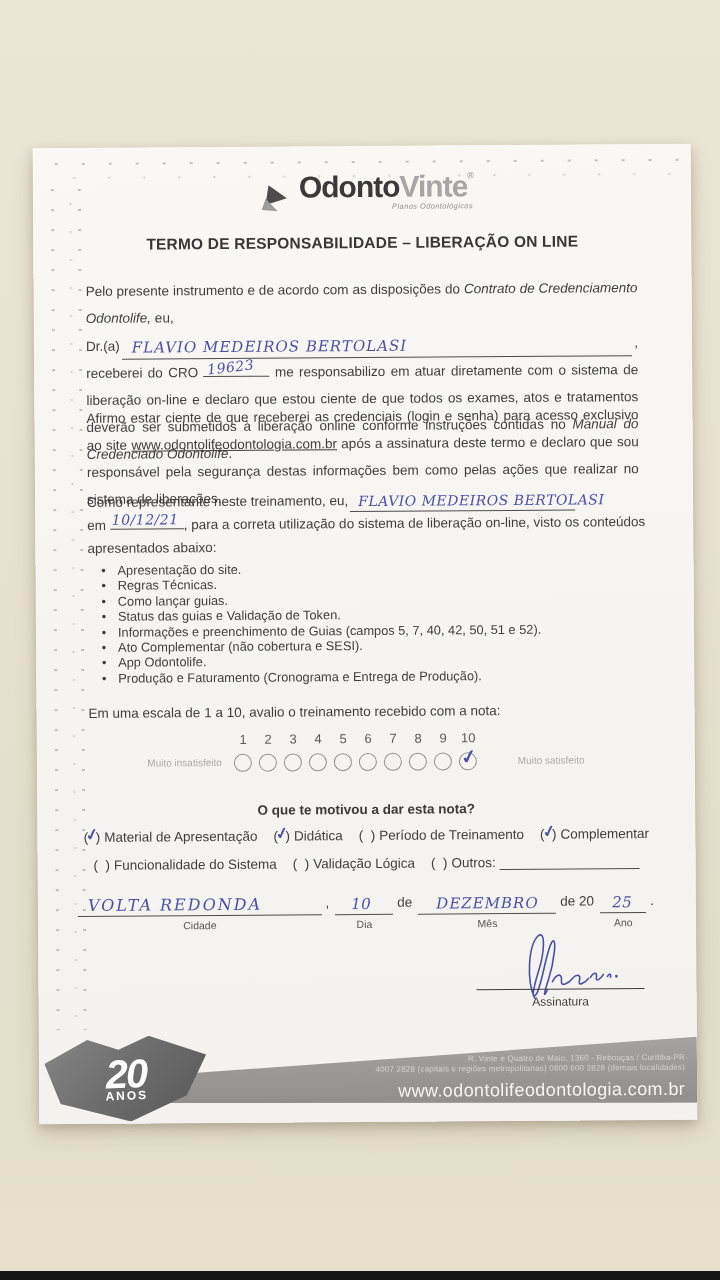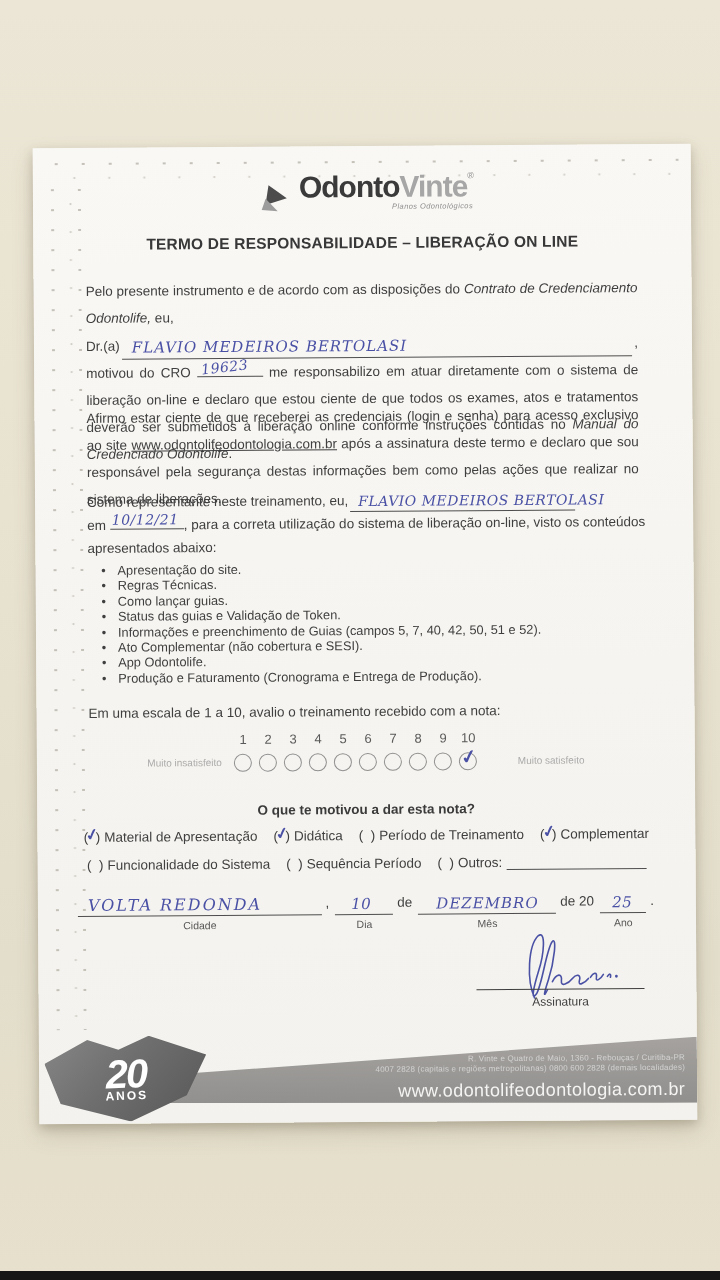--- a/index.html
+++ b/index.html
@@ -137,21 +137,21 @@
   <div class="para p1">
     <div>
       <span>Pelo presente instrumento e de acordo com as disposições do </span><span class="it">Contrato de Credenciamento  Odontolife,</span><span> eu,</span>
     </div>
     <div class="flexline">
       <span>Dr.(a)</span>
       <span class="blank grow"><span class="hand hand-name">FLAVIO MEDEIROS BERTOLASI</span></span>
       <span>,</span>
     </div>
     <div>
-      <span>motivou do CRO</span>
+      <span>receberei do CRO</span>
       <span class="inline-blank cro-blank"><span class="hand hand-sm">19623</span></span><span> me responsabilizo em atuar diretamente com o sistema de liberação on-line e declaro que estou ciente de que todos os exames, atos e tratamentos deverão ser submetidos à liberação online conforme instruções contidas no </span><span class="it">Manual do Credenciado Odontolife</span><span>.</span>
     </div>
   </div>
 
   <div class="para p2">
     <span>Afirmo estar ciente de que receberei as credenciais (login e senha) para acesso exclusivo ao site </span><span class="url">www.odontolifeodontologia.com.br</span><span> após a assinatura deste termo e declaro que sou responsável pela segurança destas informações bem como pelas ações que realizar no sistema de liberações.</span>
   </div>
 
   <div class="para p3">
     <div class="flexline">
@@ -266,21 +266,21 @@
         <span>Complementar</span>
       </span>
   </div>
   <div class="optrow r2">
     <span class="opt">
         <span class="pbox"><span>(  )</span></span>
         <span>Funcionalidade do Sistema</span>
       </span>
     <span class="opt">
         <span class="pbox"><span>(  )</span></span>
-        <span>Sequência Período</span>
+        <span>Validação Lógica</span>
       </span>
     <span class="opt">
         <span class="pbox"><span>(  )</span></span>
         <span>Outros:</span>
         <span class="blank outros-blank"></span>
       </span>
   </div>
 
   <div class="closing">
     <div class="fld f-city">

